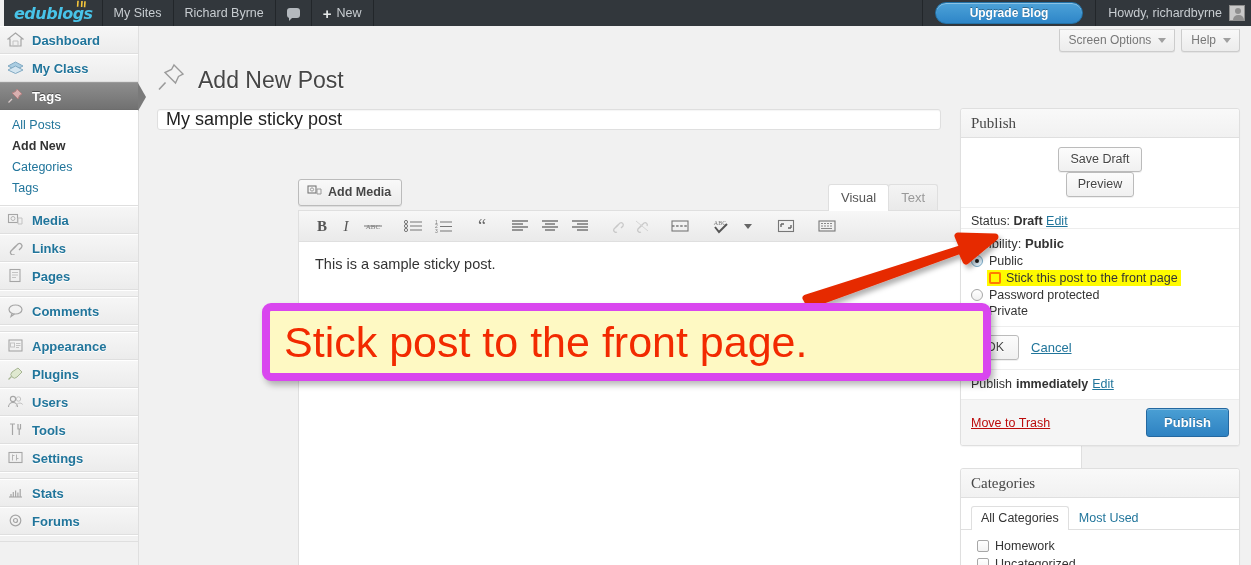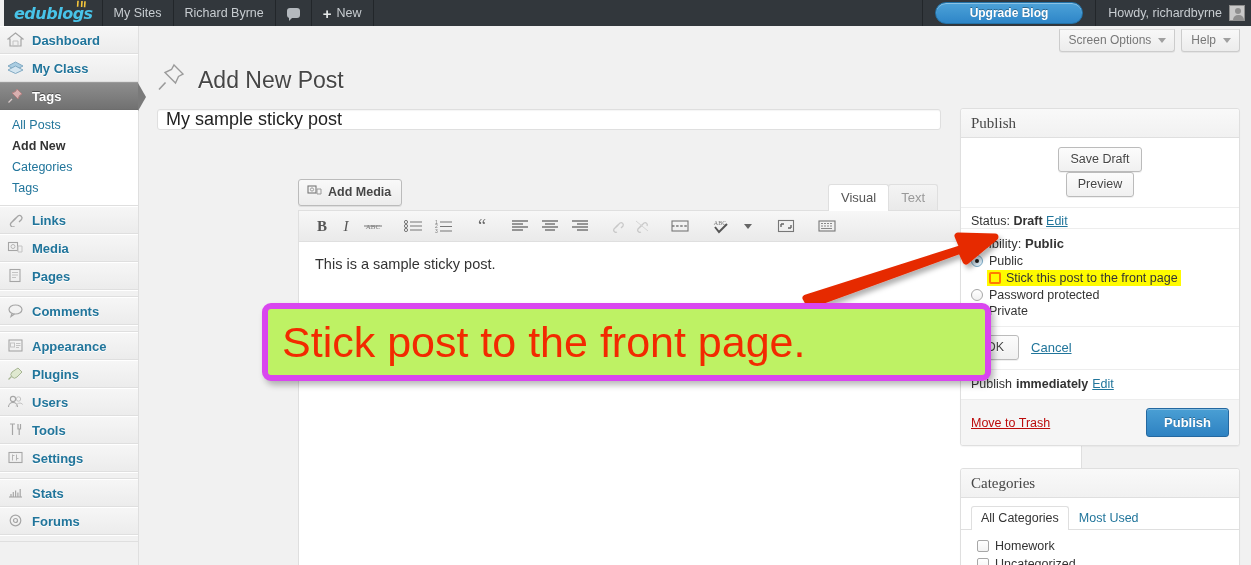--- a/index.html
+++ b/index.html
@@ -266,21 +266,21 @@
     position:relative; bottom:-1px;
   }
   .cat-tab.active { background:#fff; border-color:#dfdfdf; color:#333; }
   .cat-list { padding:9px 10px 0 16px; }
   .cat-item { display:flex; align-items:center; gap:6px; font-size:12.5px; margin-bottom:4px; }
 
   
   #anno { position:absolute; left:0; top:0; width:1251px; height:565px; pointer-events:none; z-index:60; }
   #anno-box {
     position:absolute; left:262px; top:303px; width:729px; height:78px;
-    background:#bef264; border:6px solid #d946ef; border-radius:9px;
+    background:#fef9c3; border:8px solid #d946ef; border-radius:9px;
     box-shadow: 3px 4px 6px rgba(0,0,0,.28);
     display:flex; align-items:center;
   }
   #anno-text {
     font-family:"Liberation Sans", sans-serif;
     font-size: 43px; color:#f22a00; line-height:1;
     padding-left: 14px; white-space:nowrap;
   }
 </style>
 </head>
@@ -350,36 +350,36 @@
     <div class="submenu">
       <div class="submenu-item">All Posts</div>
       <div class="submenu-item current">Add New</div>
       <div class="submenu-item">Categories</div>
       <div class="submenu-item">Tags</div>
     </div>
 
     <div class="menu-top">
       <span class="mi">
         <svg width="17" height="15" viewBox="0 0 17 15">
-            <path d="M6 9 L11 4 a2.5 2.5 0 0 1 3.5 3.5 L12 10" fill="none" stroke="#999" stroke-width="1.3"></path>
-            <path d="M9 6 L4 11 a2.5 2.5 0 0 0 3.5 3.5" fill="none" stroke="#999" stroke-width="1.3"></path>
-          </svg>
-      </span>
-      <span>Links</span>
-    </div>
-
-    <div class="menu-top">
-      <span class="mi">
-        <svg width="17" height="15" viewBox="0 0 17 15">
             <rect x="1.5" y="2.5" width="9" height="8" fill="none" stroke="#999" stroke-width="1.1"></rect>
             <circle cx="6" cy="6.5" r="2" fill="none" stroke="#aaa" stroke-width="1"></circle>
             <path d="M11 6h4v6h-4z" fill="none" stroke="#bbb" stroke-width="1"></path>
           </svg>
       </span>
       <span>Media</span>
+    </div>
+
+    <div class="menu-top">
+      <span class="mi">
+        <svg width="17" height="15" viewBox="0 0 17 15">
+            <path d="M6 9 L11 4 a2.5 2.5 0 0 1 3.5 3.5 L12 10" fill="none" stroke="#999" stroke-width="1.3"></path>
+            <path d="M9 6 L4 11 a2.5 2.5 0 0 0 3.5 3.5" fill="none" stroke="#999" stroke-width="1.3"></path>
+          </svg>
+      </span>
+      <span>Links</span>
     </div>
 
     <div class="menu-top">
       <span class="mi">
         <svg width="17" height="15" viewBox="0 0 17 15">
             <rect x="3" y="1.5" width="10" height="12" fill="none" stroke="#999" stroke-width="1.1"></rect>
             <path d="M5 4.5h6M5 7h6M5 9.5h4" stroke="#bbb" stroke-width="1"></path>
           </svg>
       </span>
       <span>Pages</span>

